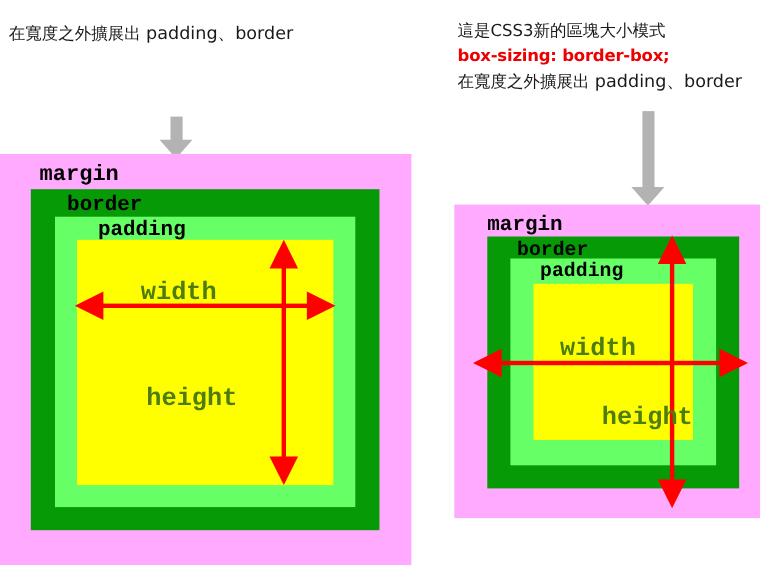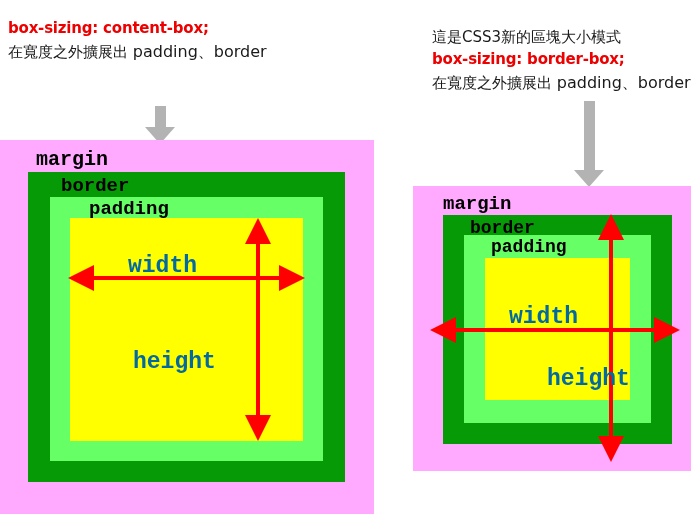--- a/index.html
+++ b/index.html
@@ -26,21 +26,21 @@
   .caption .line { display: block; }
   .caption .code {
     font-weight: bold;
     color: #ee0000;
     font-family: "DejaVu Sans", "Liberation Sans", sans-serif;
     letter-spacing: -0.2px;
   }
   .caption .tail { font-size: 16px; }
 
   #caption-left  { left: 8px;   top: 18px; }
-  #caption-right { left: 432px; top: 18px; margin-top: 9px; }
+  #caption-right { left: 416px; top: 18px; }
 
   
   .down-arrow {
     position: absolute;
     width: 30px;
   }
   .down-arrow .shaft {
     position: absolute;
     left: 10px;
     top: 0;
@@ -87,31 +87,30 @@
   .measure .tip { position: absolute; width: 0; height: 0; }
 
   .tip-left   { border-top: 13px solid transparent; border-bottom: 13px solid transparent; border-right: 26px solid #fe0000; }
   .tip-right  { border-top: 13px solid transparent; border-bottom: 13px solid transparent; border-left: 26px solid #fe0000; }
   .tip-up     { border-left: 13px solid transparent; border-right: 13px solid transparent; border-bottom: 26px solid #fe0000; }
   .tip-down   { border-left: 13px solid transparent; border-right: 13px solid transparent; border-top: 26px solid #fe0000; }
 
   .dim-label {
     position: absolute;
     font-weight: bold;
-    color: #0369a1;
+    color: #4d7c0f;
     white-space: nowrap;
     line-height: 1;
     z-index: 5;
   }
 </style>
 </head>
 <body>
 
 <div class="caption" id="caption-left">
-  <span class="line code">box-sizing: content-box;</span>
   <span class="line"><span>在寬度之外擴展出 </span><span class="tail">padding、border</span></span>
 </div>
 
 <div class="down-arrow" id="arrow-left">
   <div class="shaft"></div>
   <div class="head"></div>
 </div>
 
 <div class="boxdiagram" id="diagram-left" style="left:0px; top:140px; width:374px; height:374px;">
 

